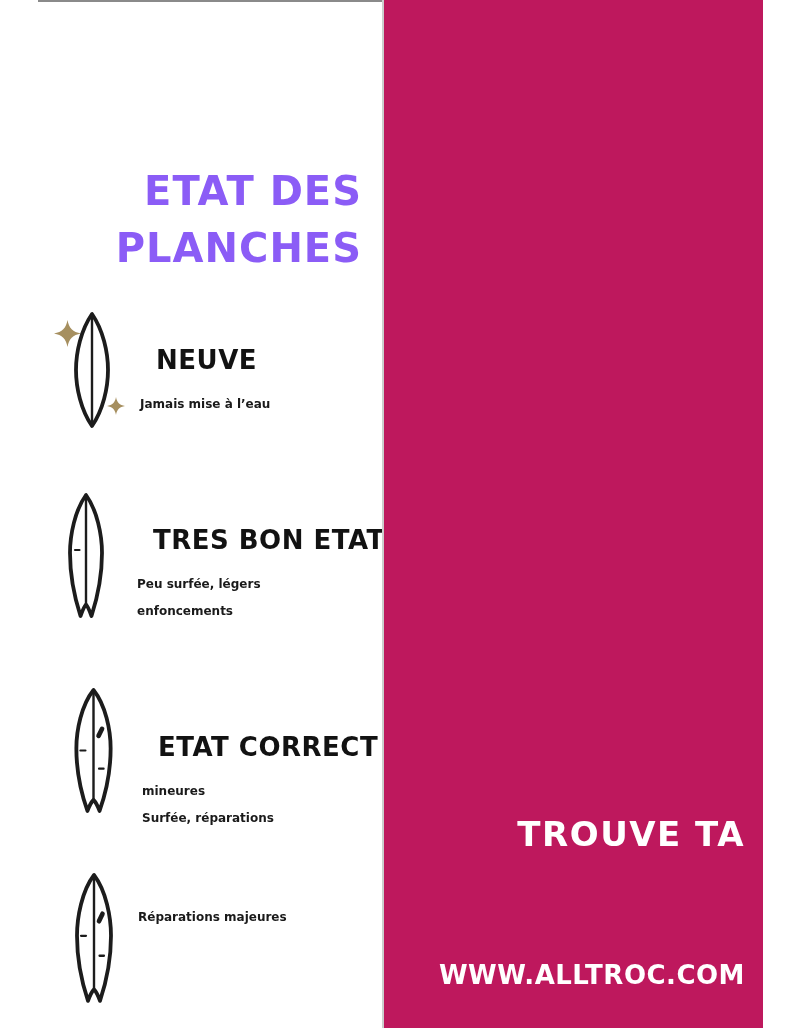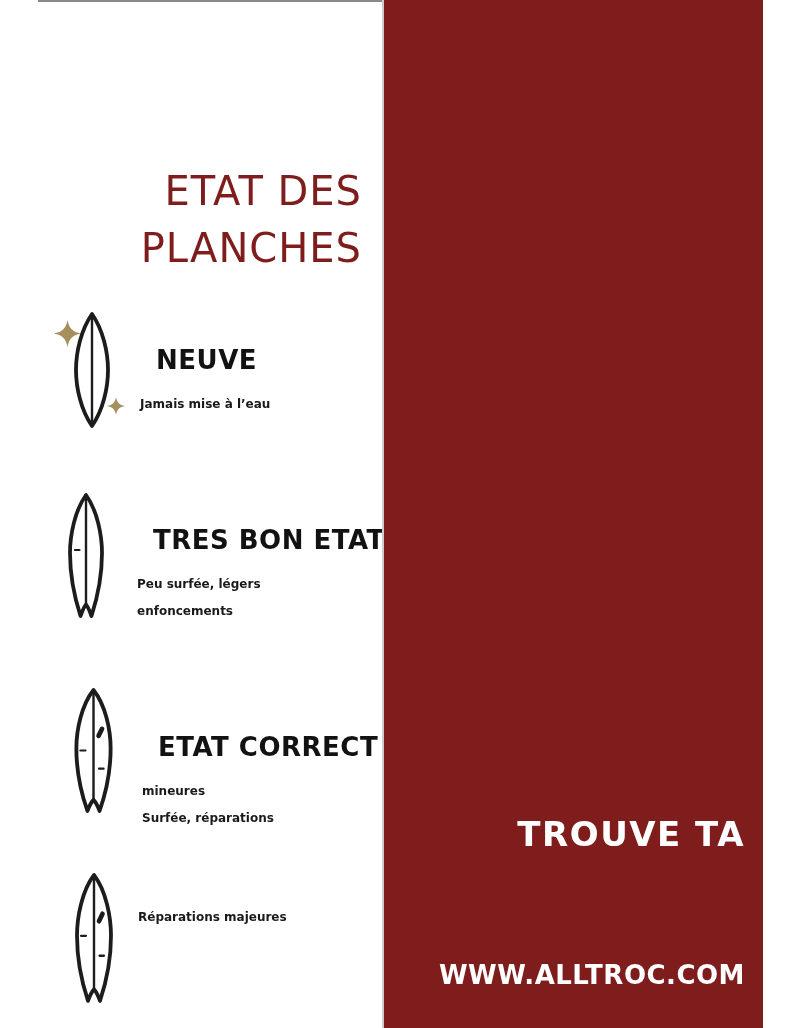--- a/index.html
+++ b/index.html
@@ -19,24 +19,24 @@
     left: 38px; top: 0; width: 344px; height: 2px;
     background: #8a8a8a;
   }
 
   
   .title {
     position: absolute;
     left: 0; top: 163px; width: 362px;
     text-align: right;
     font-size: 40px;
-    font-weight: normal;
+    font-weight: bold;
     line-height: 57px;
     letter-spacing: 1px;
-    color: #7f1d1d;
+    color: #8b5cf6;
   }
 
   
   .cond-text h3 {
     margin: 16px;
     font-size: 26px;
     font-weight: bold;
     letter-spacing: 0.5px;
     color: #121212;
     white-space: nowrap;
@@ -55,21 +55,21 @@
   .board .outline { stroke-width: 3.8; stroke-linejoin: round; }
   .board .stringer { stroke-width: 2.4; }
   .board .ding { stroke-width: 2.2; stroke-linecap: round; }
   .board .patch { stroke-width: 4.6; stroke-linecap: round; }
   .sparkle { position: absolute; }
 
   
   .black-panel {
     position: absolute;
     left: 382px; top: 0; width: 381px; height: 1028px;
-    background: #7f1d1d;
+    background: #be185d;
     border-left: 2px solid #cdcdcd;
     box-sizing: border-box;
   }
   .tagline {
     position: absolute;
     right: 18px; top: 806px;
     text-align: right;
     color: #ffffff;
     font-size: 34px;
     font-weight: bold;

